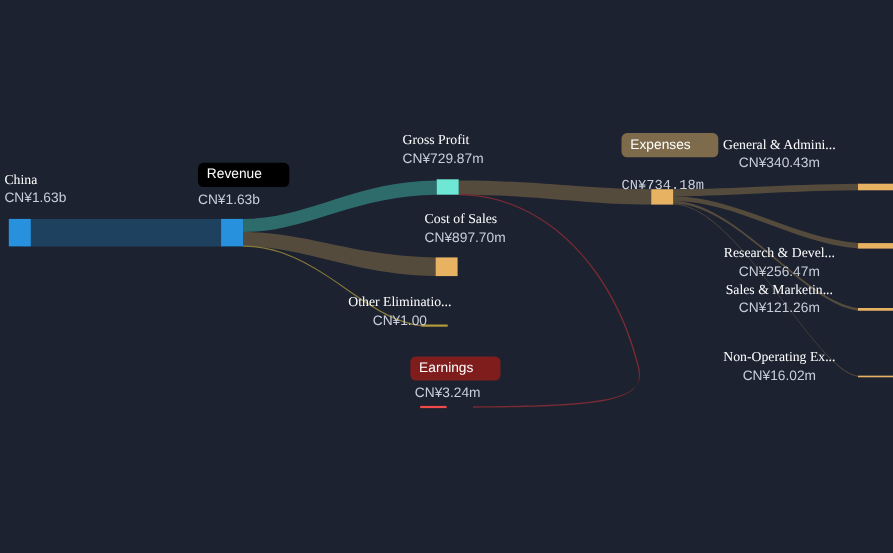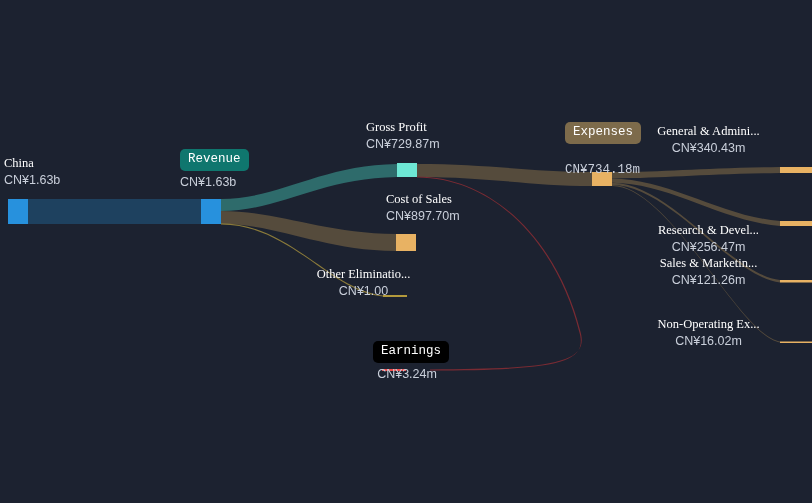--- a/index.html
+++ b/index.html
@@ -40,29 +40,28 @@
     font-size: 12.5px;
     color: #c9cfda;
     line-height: 17px;
     display: block;
   }
   .align-left  { text-align: left; }
   .align-right { text-align: center; }
   .badge {
     display: inline-block;
     border-radius: 5px;
-    padding: 3px 8px 4px 8px;
+    padding: 3px 25px 4px 8px;
     font-size: 12.5px;
     line-height: 15px;
     color: #ffffff;
-    font-family: Liberation Mono, monospace;
   }
-  .badge-revenue  { background: #0f766e; }
+  .badge-revenue  { background: #000000; }
   .badge-expenses { background: #7d6b4b; }
-  .badge-earnings { background: #000000; margin-top: 17px; }
+  .badge-earnings { background: #7f1d1d; }
 </style>
 </head>
 <body>
 
 <div id="chart-root">
 
   <svg id="sankey-svg" viewBox="0 0 812 503" preserveAspectRatio="none" aria-hidden="true">
 
     <g>
 

